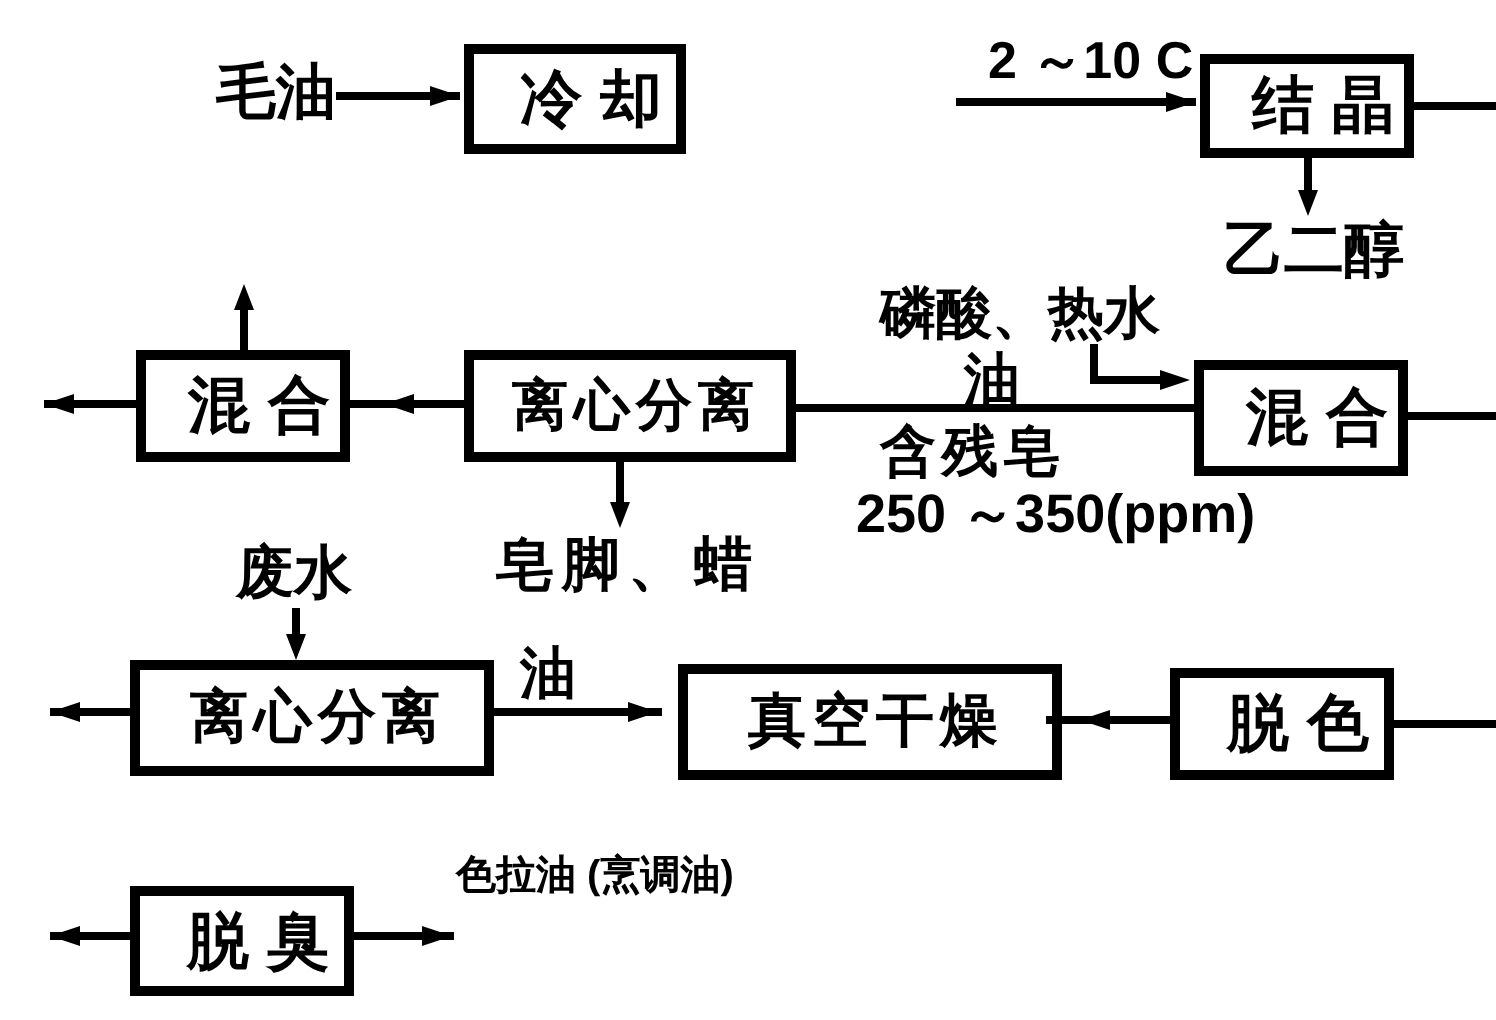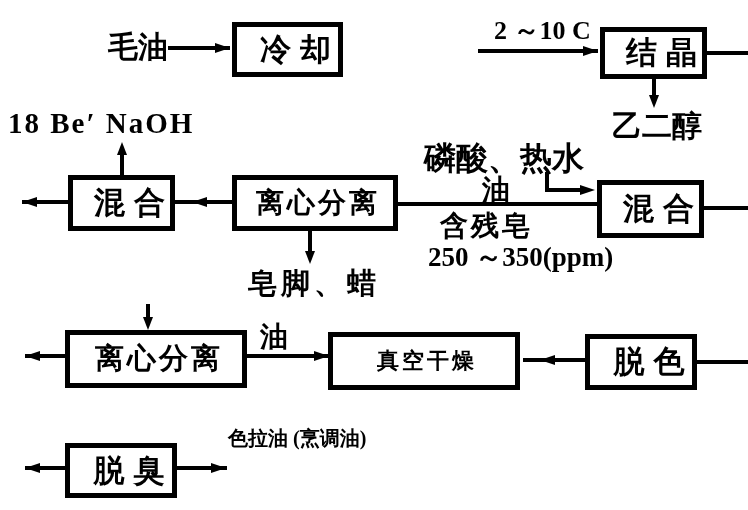--- a/index.html
+++ b/index.html
@@ -1,20 +1,20 @@
 <!DOCTYPE html>
 <html><head>
 <meta charset="utf-8">
 <style>
   :root { --ink:#000000; --bg:#ffffff; }
   html,body { margin:0; padding:0; background:#fff; }
   #stage {
     position:relative; width:748px; height:510px;
     background:var(--bg); overflow:hidden;
-    font-family:Liberation Serif, serif;
+    font-family:Liberation Sans, sans-serif;
     color:var(--ink);
   }
   .box {
     position:absolute; border:5px solid var(--ink); background:var(--bg);
     display:flex; align-items:center; justify-content:center;
     font-weight:700; white-space:nowrap; box-sizing:border-box;
   }
   .fs2 { font-size:31px; letter-spacing:9px; padding-left:25px; }
   .fs4 { font-size:28px; letter-spacing:3px; padding-left:6px; }
   .lbl {
@@ -48,21 +48,20 @@
 
   <div class="box fs2" style="left:600px; top:27px; width:107px; height:52px;">
     <span>结晶</span>
   </div>
   <div class="hl" style="left:707px; top:51px; width:41px;"></div>
 
   <div class="vl" style="left:652px; top:79px; height:18px;"></div>
   <div class="ar ar-d" style="left:649px; top:95px;"></div>
   <div class="lbl" style="left:612px; top:110px; font-size:30px;">乙二醇</div>
 
-  <div class="lbl" style="left:8px; top:108px; font-size:29px; letter-spacing:2px;">18 Be′ NaOH</div>
   <div class="ar ar-u" style="left:117px; top:142px;"></div>
   <div class="vl" style="left:120px; top:155px; height:20px;"></div>
 
   <div class="hl" style="left:22px; top:200px; width:46px;"></div>
   <div class="ar ar-l" style="left:22px; top:197px;"></div>
 
   <div class="box fs2" style="left:68px; top:175px; width:107px; height:56px;">
     <span>混合</span>
   </div>
 
@@ -71,49 +70,50 @@
 
   <div class="box fs4" style="left:232px; top:175px; width:166px; height:56px;">
     <span>离心分离</span>
   </div>
 
   <div class="vl" style="left:308px; top:231px; height:22px;"></div>
   <div class="ar ar-d" style="left:305px; top:251px;"></div>
   <div class="lbl" style="left:248px; top:268px; font-size:29px; letter-spacing:4px;">皂脚、蜡</div>
 
   <div class="hl" style="left:398px; top:202px; width:199px;"></div>
-  <div class="lbl" style="left:424px; top:142px; font-size:32px;">磷酸、热水</div>
+  <div class="lbl" style="left:440px; top:142px; font-size:28px;">磷酸、热水</div>
   <div class="vl" style="left:545px; top:172px; height:20px;"></div>
   <div class="hl" style="left:545px; top:188px; width:37px;"></div>
   <div class="ar ar-r" style="left:580px; top:185px;"></div>
 
   <div class="lbl" style="left:482px; top:175px; font-size:28px;">油</div>
   <div class="lbl" style="left:440px; top:211px; font-size:28px; letter-spacing:3px;">含残皂</div>
   <div class="lbl" style="left:408px; top:243px; font-size:27px;margin-left:20px;">250 ～350(ppm)</div>
 
   <div class="box fs2" style="left:597px; top:180px; width:107px; height:58px;">
     <span>混合</span>
   </div>
   <div class="hl" style="left:704px; top:206px; width:44px;"></div>
 
+  <div class="lbl" style="left:118px; top:272px; font-size:29px;">废水</div>
   <div class="vl" style="left:146px; top:304px; height:16px;"></div>
   <div class="ar ar-d" style="left:143px; top:317px;"></div>
 
   <div class="hl" style="left:25px; top:354px; width:40px;"></div>
   <div class="ar ar-l" style="left:25px; top:351px;"></div>
 
   <div class="box fs4" style="left:65px; top:330px; width:182px; height:58px; font-size:29px;">
     <span>离心分离</span>
   </div>
 
   <div class="lbl" style="left:260px; top:322px; font-size:28px;">油</div>
   <div class="hl" style="left:247px; top:354px; width:84px;"></div>
   <div class="ar ar-r" style="left:314px; top:351px;"></div>
 
-  <div class="box fs4" style="left:328px; top:332px; width:192px; height:58px; font-size:22px;">
+  <div class="box fs4" style="left:339px; top:332px; width:192px; height:58px; font-size:29px;">
     <span>真空干燥</span>
   </div>
 
   <div class="hl" style="left:523px; top:358px; width:62px;"></div>
   <div class="ar ar-l" style="left:540px; top:355px;"></div>
 
   <div class="box fs2" style="left:585px; top:334px; width:112px; height:56px;">
     <span>脱色</span>
   </div>
   <div class="hl" style="left:697px; top:360px; width:51px;"></div>

